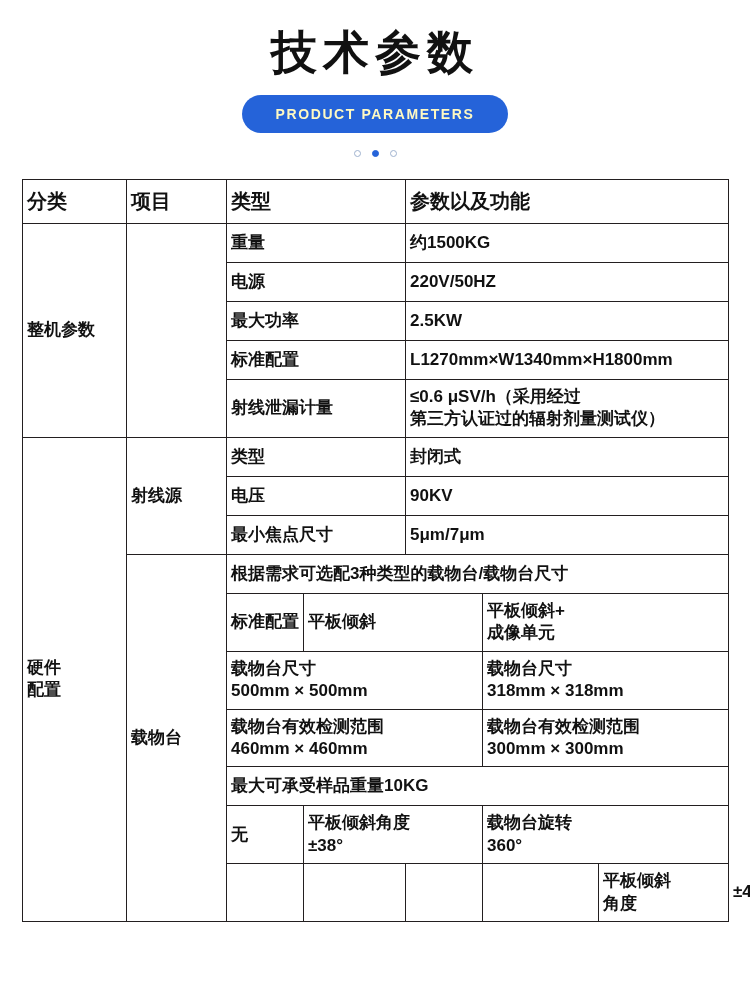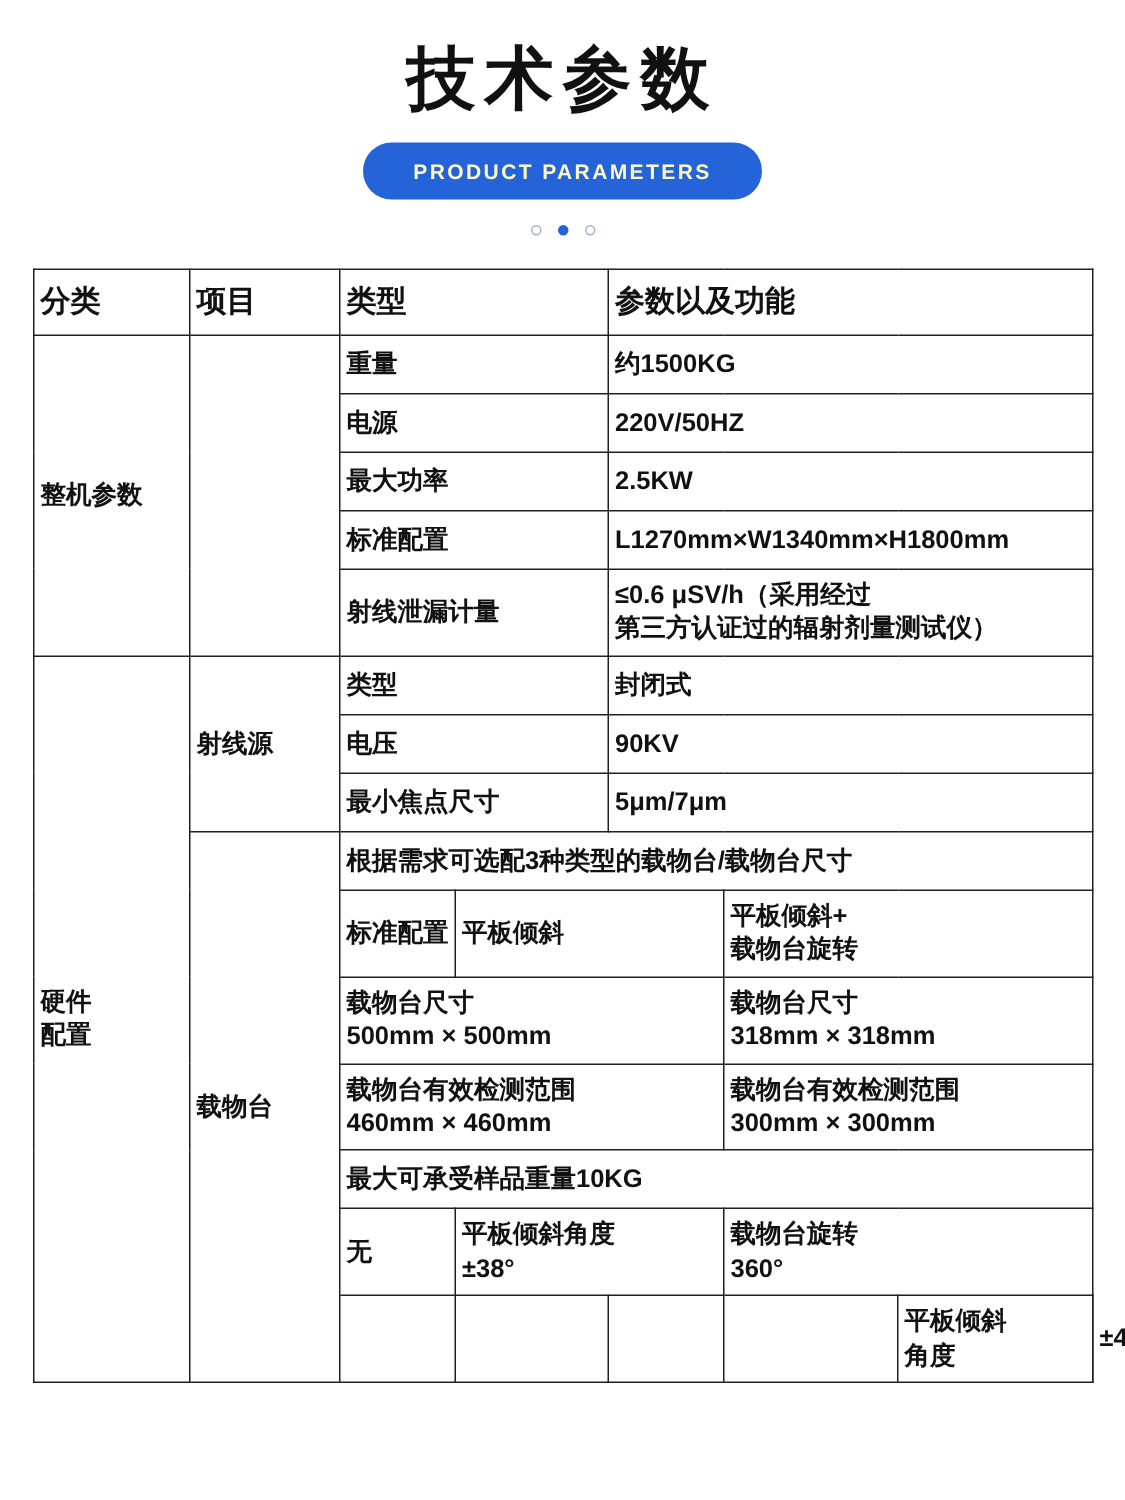--- a/index.html
+++ b/index.html
@@ -172,21 +172,21 @@
       </tr>
 
       <tr class="r-h">
         <td class="sub" rowspan="7">载物台</td>
         <td colspan="5">根据需求可选配3种类型的载物台/载物台尺寸</td>
       </tr>
       <tr class="r-tall">
         <td>标准配置</td>
         <td colspan="2">平板倾斜</td>
         <td colspan="2" style="white-space:pre-line">平板倾斜+
-载物台旋转</td>
+成像单元</td>
       </tr>
       <tr class="r-tall">
         <td colspan="3" style="white-space:pre-line">载物台尺寸
 500mm × 500mm</td>
         <td colspan="2" style="white-space:pre-line">载物台尺寸
 318mm × 318mm</td>
       </tr>
       <tr class="r-tall">
         <td colspan="3" style="white-space:pre-line">载物台有效检测范围
 460mm × 460mm</td>

